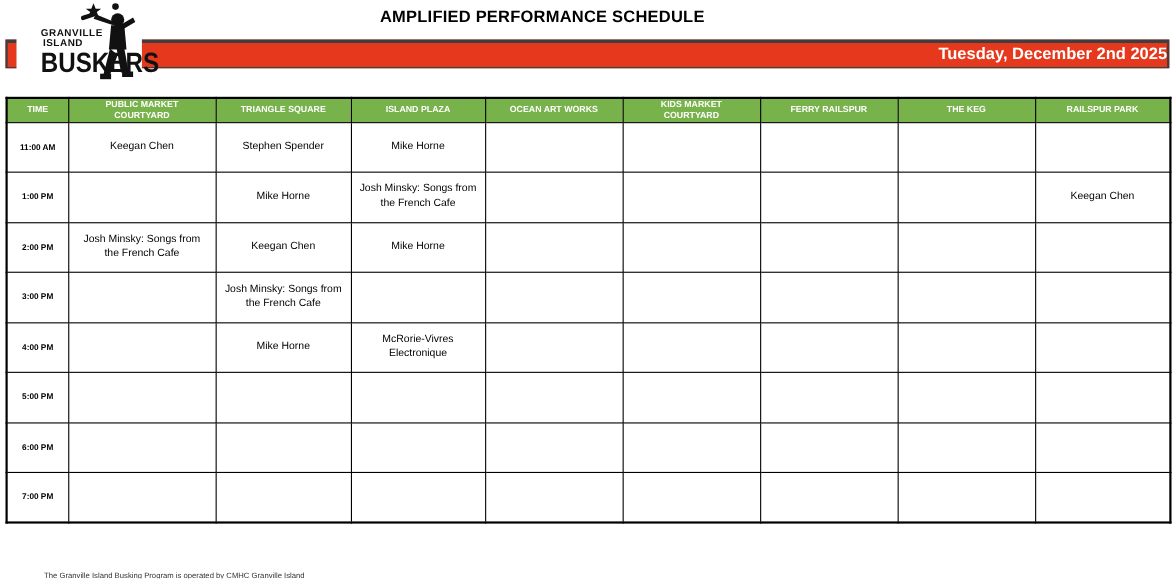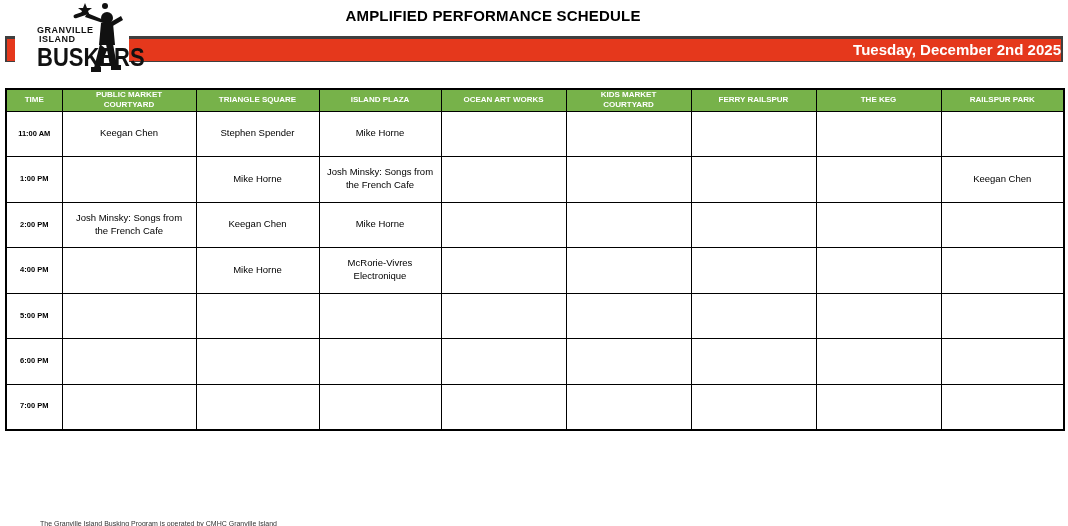--- a/index.html
+++ b/index.html
@@ -141,20 +141,31 @@
       <td>Josh Minsky: Songs from the French Cafe</td>
       <td>Keegan Chen</td>
       <td>Mike Horne</td>
       <td></td>
       <td></td>
       <td></td>
       <td></td>
       <td></td>
     </tr>
     <tr>
+      <td class="time-cell">3:00 PM</td>
+      <td></td>
+      <td>Josh Minsky: Songs from the French Cafe</td>
+      <td></td>
+      <td></td>
+      <td></td>
+      <td></td>
+      <td></td>
+      <td></td>
+    </tr>
+    <tr>
       <td class="time-cell">4:00 PM</td>
       <td></td>
       <td>Mike Horne</td>
       <td>McRorie-Vivres Electronique</td>
       <td></td>
       <td></td>
       <td></td>
       <td></td>
       <td></td>
     </tr>

